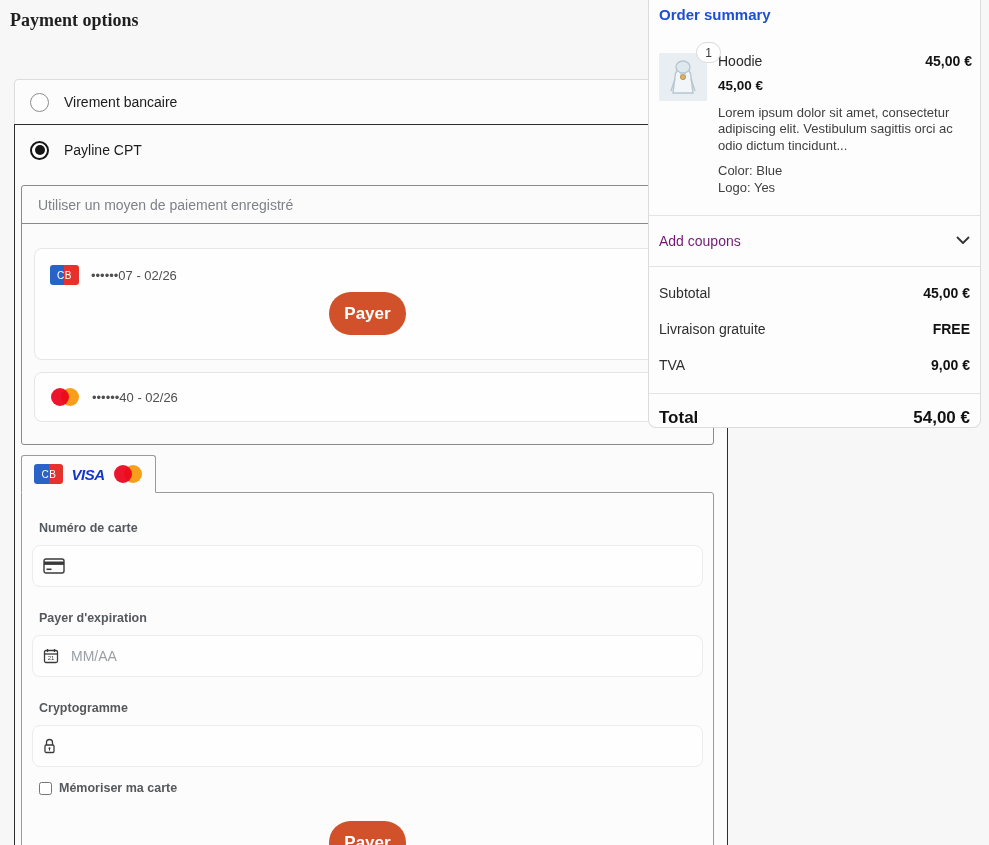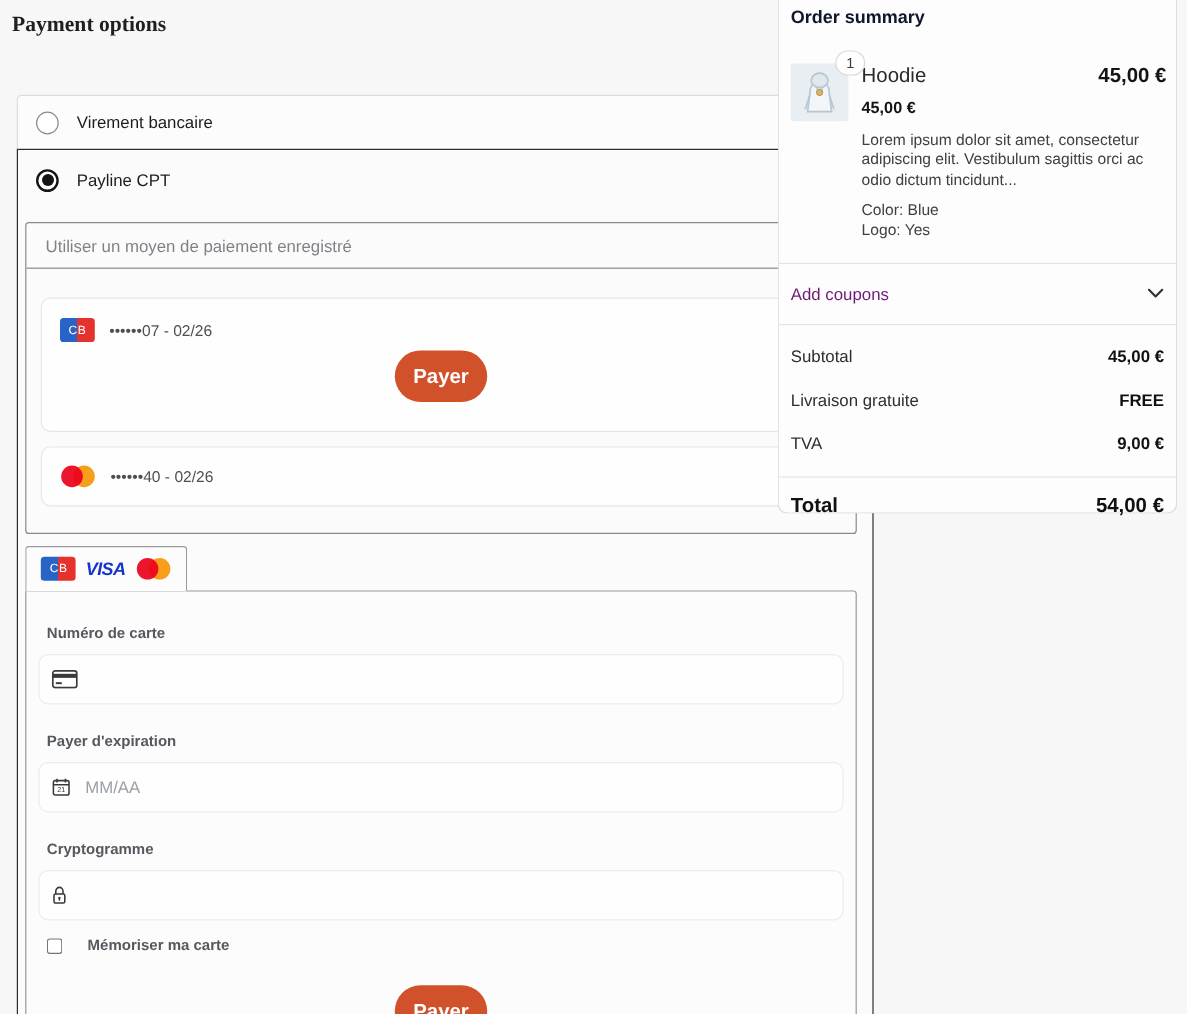--- a/index.html
+++ b/index.html
@@ -77,41 +77,41 @@
     height:368px; padding:0 10px; background:#fcfcfc; position:relative; z-index:1;
   }
   .field-label { font-size:12.5px; font-weight:700; color:#55595e; margin:24px 0 10px 7px; }
   .field-label.first { margin-top:28px; }
   .field {
     height:42px; background:#fefefe; border:1px solid #ececec; border-radius:8px;
     display:flex; align-items:center; padding:0 10px; gap:10px;
   }
   .field input { border:none; outline:none; background:transparent; font-size:14px; color:#333; flex:1; font-family:inherit; min-width:0; }
   .field input::placeholder { color:#9aa0a6; }
-  .remember-row { display:flex; align-items:center; gap:21px; margin:14px 0 0 7px; }
+  .remember-row { display:flex; align-items:center; gap:7px; margin:14px 0 0 7px; }
   .remember-row input { width:13px; height:13px; margin:0; }
   .remember-label { font-size:12.5px; font-weight:700; color:#55595e; }
   .form-box .pay-btn { margin-top:26px; }
 
   
   .summary {
     position:absolute; left:648px; top:0; width:333px; height:428px;
     background:#fdfdfd; border:1px solid #dcdcdc; border-top:none;
     border-radius:0 0 8px 8px; padding:0 10px;
   }
-  .summary-title { font-size:15px; font-weight:600; color:#0f172a; margin-top:6px; }
+  .summary-title { font-size:15px; font-weight:600; color:#1d4ed8; margin-top:6px; }
   .product-row { display:flex; margin-top:30px; position:relative; }
   .thumb { width:48px; height:48px; background:#e9eef2; border-radius:2px; flex:none; overflow:hidden; }
   .qty-badge {
     position:absolute; left:37px; top:-11px; min-width:25px; height:21px; padding:0 7px;
     background:#fff; border:1px solid #d9d9d9; border-radius:11px;
     display:flex; align-items:center; justify-content:center; font-size:12px; color:#3a3a3a;
   }
   .prod-main { margin-left:11px; flex:1; }
-  .prod-head { display:flex; justify-content:space-between; font-size:17px; color:#2a2a2a; }
+  .prod-head { display:flex; justify-content:space-between; font-size:14px; color:#2a2a2a; }
   .prod-price { font-weight:700; color:#141414; }
   .unit-price { font-weight:700; font-size:13.5px; color:#141414; margin-top:9px; }
   .prod-desc { font-size:13px; color:#3f3f3f; line-height:1.26; margin-top:12px; width:254px; }
   .prod-attrs { font-size:13px; color:#3f3f3f; line-height:1.3; margin-top:9px; }
   .coupons-row {
     margin:18px -10px 0; padding:17px 10px; border-top:1px solid #e4e4e4; border-bottom:1px solid #e4e4e4;
     display:flex; align-items:center; justify-content:space-between; cursor:pointer;
   }
   .coupons-label { font-size:14px; color:#701a75; }
   .totals { padding-top:8px; }

